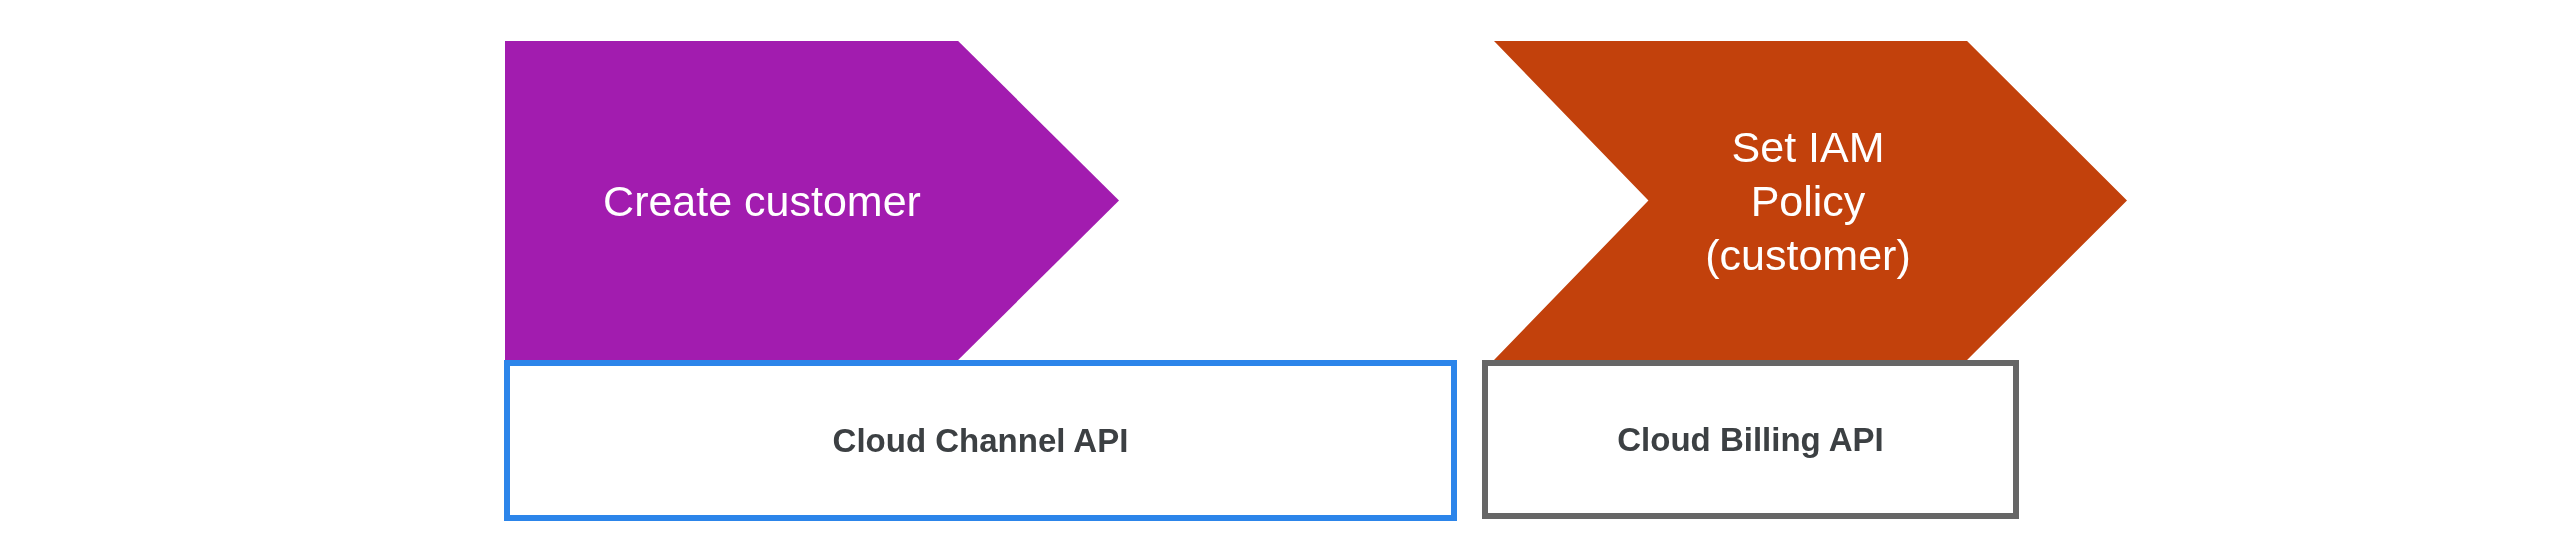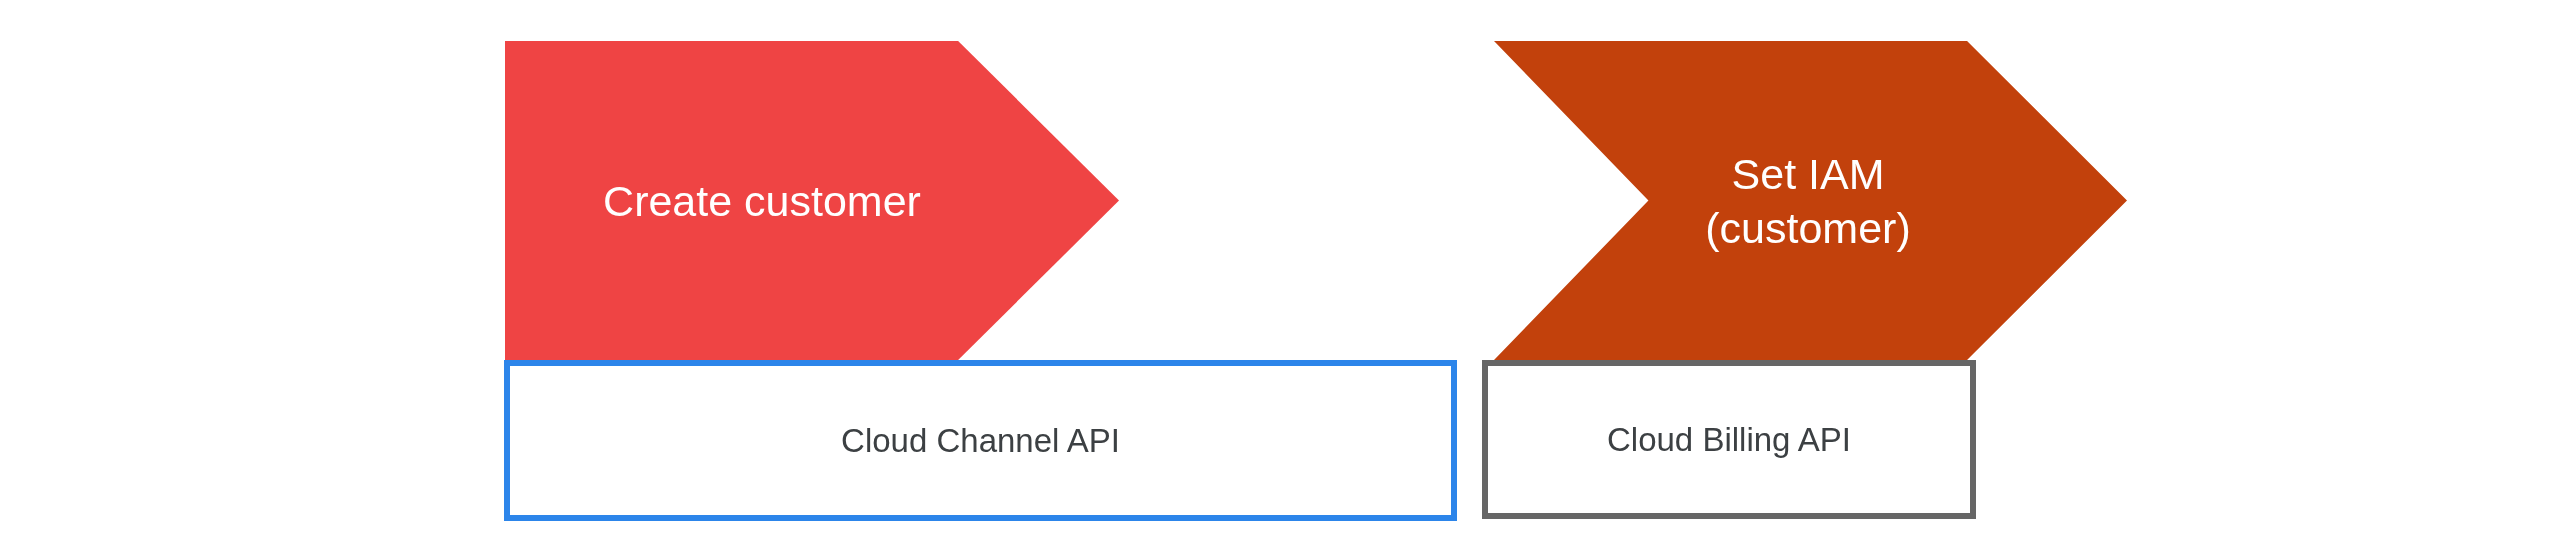--- a/index.html
+++ b/index.html
@@ -29,21 +29,21 @@
     color: #ffffff;
     font-size: 43px;
     line-height: 54px;
     font-weight: 400;
     text-align: center;
   }
   .chevron .label-lines span { display: block; }
   .chevron-1 {
     left: 505px;
     width: 614px;
-    background: #ef4444;
+    background: #a21caf;
     clip-path: polygon(0% 0%, 73.8% 0%, 100% 50%, 73.8% 100%, 0% 100%);
     padding-right: 100px;
   }
   .chevron-2 {
     left: 980px;
     width: 638px;
     background: #2C85EA;
     clip-path: polygon(0% 0%, 74.81% 0%, 100% 50%, 74.81% 100%, 0% 100%, 24.21% 50%);
     padding-left: 155px;
     padding-right: 161px;
@@ -58,54 +58,55 @@
   }
   
   .api-box {
     position: absolute;
     box-sizing: border-box;
     background: #ffffff;
     display: flex;
     align-items: center;
     justify-content: center;
     font-size: 33px;
-    font-weight: normal;
+    font-weight: bold;
     color: #3C4043;
     text-align: center;
   }
   .api-box-channel {
     left: 504px;
     top: 360px;
     width: 953px;
     height: 161px;
     border: 6.2px solid #2C85EA;
   }
   .api-box-billing {
     left: 1482px;
     top: 360px;
-    width: 494px;
+    width: 537px;
     height: 159px;
     border: 6.2px solid #666666;
   }
 </style>
 </head>
 <body>
 
 <div class="canvas">
 
   <div class="chevron chevron-1">
     <div class="label-lines">
       <span>Create customer</span>
     </div>
   </div>
 
 
   <div class="chevron chevron-3">
     <div class="label-lines">
       <span>Set IAM</span>
+      <span>Policy</span>
       <span>(customer)</span>
     </div>
   </div>
 
   <div class="api-box api-box-channel">
     <span>Cloud Channel API</span>
   </div>
 
   <div class="api-box api-box-billing">
     <span>Cloud Billing API</span>

